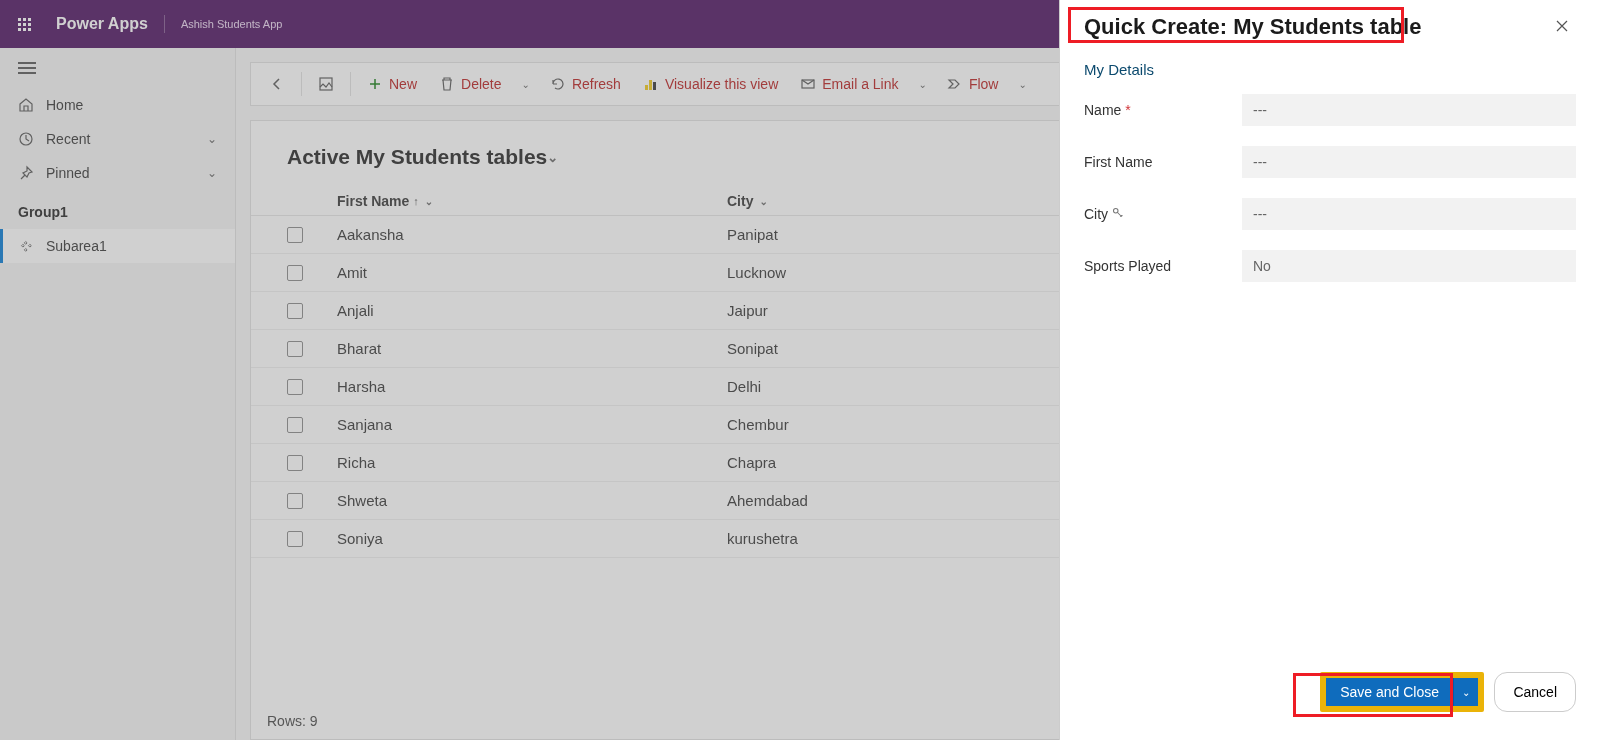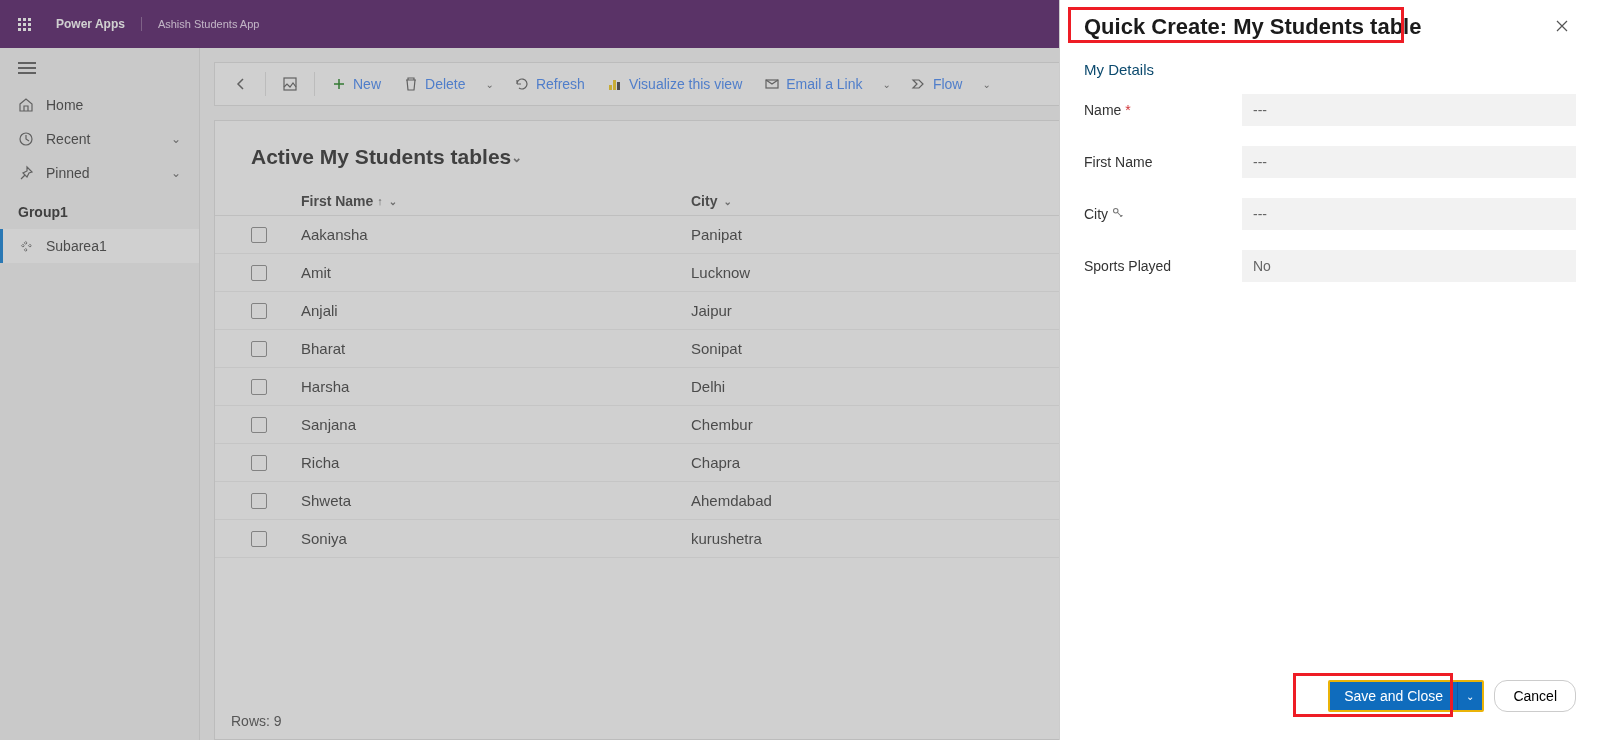--- a/index.html
+++ b/index.html
@@ -5,41 +5,41 @@
     * { box-sizing: border-box; margin: 0; padding: 0; font-family: "Segoe UI", Tahoma, sans-serif; }
     body { width: 1600px; height: 740px; overflow: hidden; background: #fff; position: relative; }
 
     .app-header {
       height: 48px; background: #4b0f5f; color: #fff; display: flex; align-items: center;
       padding: 0 8px; gap: 16px;
     }
     .waffle { width: 32px; height: 32px; display: flex; align-items: center; justify-content: center; cursor: pointer; }
     .waffle-grid { display: grid; grid-template-columns: repeat(3,3px); grid-template-rows: repeat(3,3px); gap: 2px; }
     .waffle-grid span { width: 3px; height: 3px; background: #fff; }
-    .app-brand { font-weight: 600; font-size: 12px; padding-right: 16px; border-right: 1px solid rgba(255,255,255,0.3); }
+    .app-brand { font-weight: 600; font-size: 16px; padding-right: 16px; border-right: 1px solid rgba(255,255,255,0.3); }
     .app-name { font-size: 11px; font-weight: 400; color: #e8d4ee; }
 
     .layout { display: flex; height: calc(100% - 48px); }
 
-    .sidebar { width: 200px; background: #f5f5f5; border-right: 1px solid #e0e0e0; display: flex; flex-direction: column; }
+    .sidebar { width: 236px; background: #f5f5f5; border-right: 1px solid #e0e0e0; display: flex; flex-direction: column; }
     .hamburger { padding: 14px 18px; cursor: pointer; }
     .hamburger-lines { display: flex; flex-direction: column; gap: 3px; }
     .hamburger-lines span { width: 18px; height: 2px; background: #555; }
     .side-item { display: flex; align-items: center; padding: 9px 18px; font-size: 14px; color: #333; cursor: pointer; gap: 12px; }
     .side-item .chev { margin-left: auto; font-size: 12px; color: #666; }
     .side-item.header { font-weight: 600; color: #222; cursor: default; padding-top: 14px; }
     .side-item.active { background: #fff; border-left: 3px solid #0078d4; padding-left: 15px; }
     .side-icon { width: 16px; height: 16px; display: inline-flex; align-items: center; justify-content: center; color: #555; }
 
     .main { flex: 1; background: #f8f8f8; display: flex; flex-direction: column; padding: 14px 0 0 0; }
     .cmd-bar {
       margin: 0 14px; background: #fff; border: 1px solid #e0e0e0; display: flex; align-items: center;
       height: 44px; padding: 0 8px; gap: 2px;
     }
-    .cmd-btn { display: flex; align-items: center; gap: 6px; padding: 6px 10px; font-size: 14px; color: #3b82f6; cursor: pointer; border: none; background: transparent; }
+    .cmd-btn { display: flex; align-items: center; gap: 6px; padding: 6px 10px; font-size: 14px; color: #b91c1c; cursor: pointer; border: none; background: transparent; }
     .cmd-sep { width: 1px; height: 24px; background: #e0e0e0; margin: 0 4px; }
     .cmd-chev { font-size: 10px; color: #666; padding: 0 8px; cursor: pointer; }
     .icon-svg { width: 16px; height: 16px; }
 
     .view-card { margin: 14px 14px 0 14px; background: #fff; border: 1px solid #e0e0e0; flex: 1; display: flex; flex-direction: column; }
     .view-title { padding: 24px 36px 18px; font-size: 21px; font-weight: 600; color: #222; display: flex; align-items: center; }
     .view-title .chev { font-size: 13px; color: #666; }
 
     .grid-head { display: flex; padding: 6px 36px; border-bottom: 1px solid #e5e5e5; font-size: 14px; color: #333; font-weight: 600; }
     .grid-row { display: flex; padding: 10px 36px; border-bottom: 1px solid #eee; font-size: 15px; color: #333; align-items: center; }
@@ -72,21 +72,21 @@
     .form-label { width: 150px; font-size: 14px; color: #333; display: flex; align-items: center; gap: 4px; }
     .form-label .req { color: #d13438; }
     .form-label .key { color: #666; font-size: 12px; }
     .form-input {
       flex: 1; height: 32px; background: #f2f2f2; border: 1px solid #f2f2f2;
       padding: 0 10px; font-size: 14px; color: #666; display: flex; align-items: center;
     }
 
     .panel-footer { margin-top: auto; padding: 14px 24px 28px; display: flex; justify-content: flex-end; gap: 10px; }
     .btn-primary {
-      display: flex; align-items: stretch; border: 2px solid #eab308; border-radius: 2px; overflow: hidden;
+      display: flex; align-items: stretch; border: 6px solid #eab308; border-radius: 2px; overflow: hidden;
       background: #0f6cbd;
     }
     .btn-primary .main-btn { background: #0f6cbd; color: #fff; border: none; padding: 6px 14px; font-size: 14px; cursor: pointer; }
     .btn-primary .split-btn { background: #0f6cbd; color: #fff; border: none; border-left: 1px solid #0a5aa6; padding: 6px 8px; font-size: 10px; cursor: pointer; }
     .btn-secondary { background: #fff; border: 1px solid #ccc; padding: 6px 18px; font-size: 14px; cursor: pointer; border-radius: 13px; }
 
     
     .highlight-box { position: absolute; border: 3px solid #ee1c25; pointer-events: none; }
     .hl1 { top: 7px; left: 1068px; width: 336px; height: 36px; }
     .hl2 { top: 673px; left: 1293px; width: 160px; height: 44px; }

